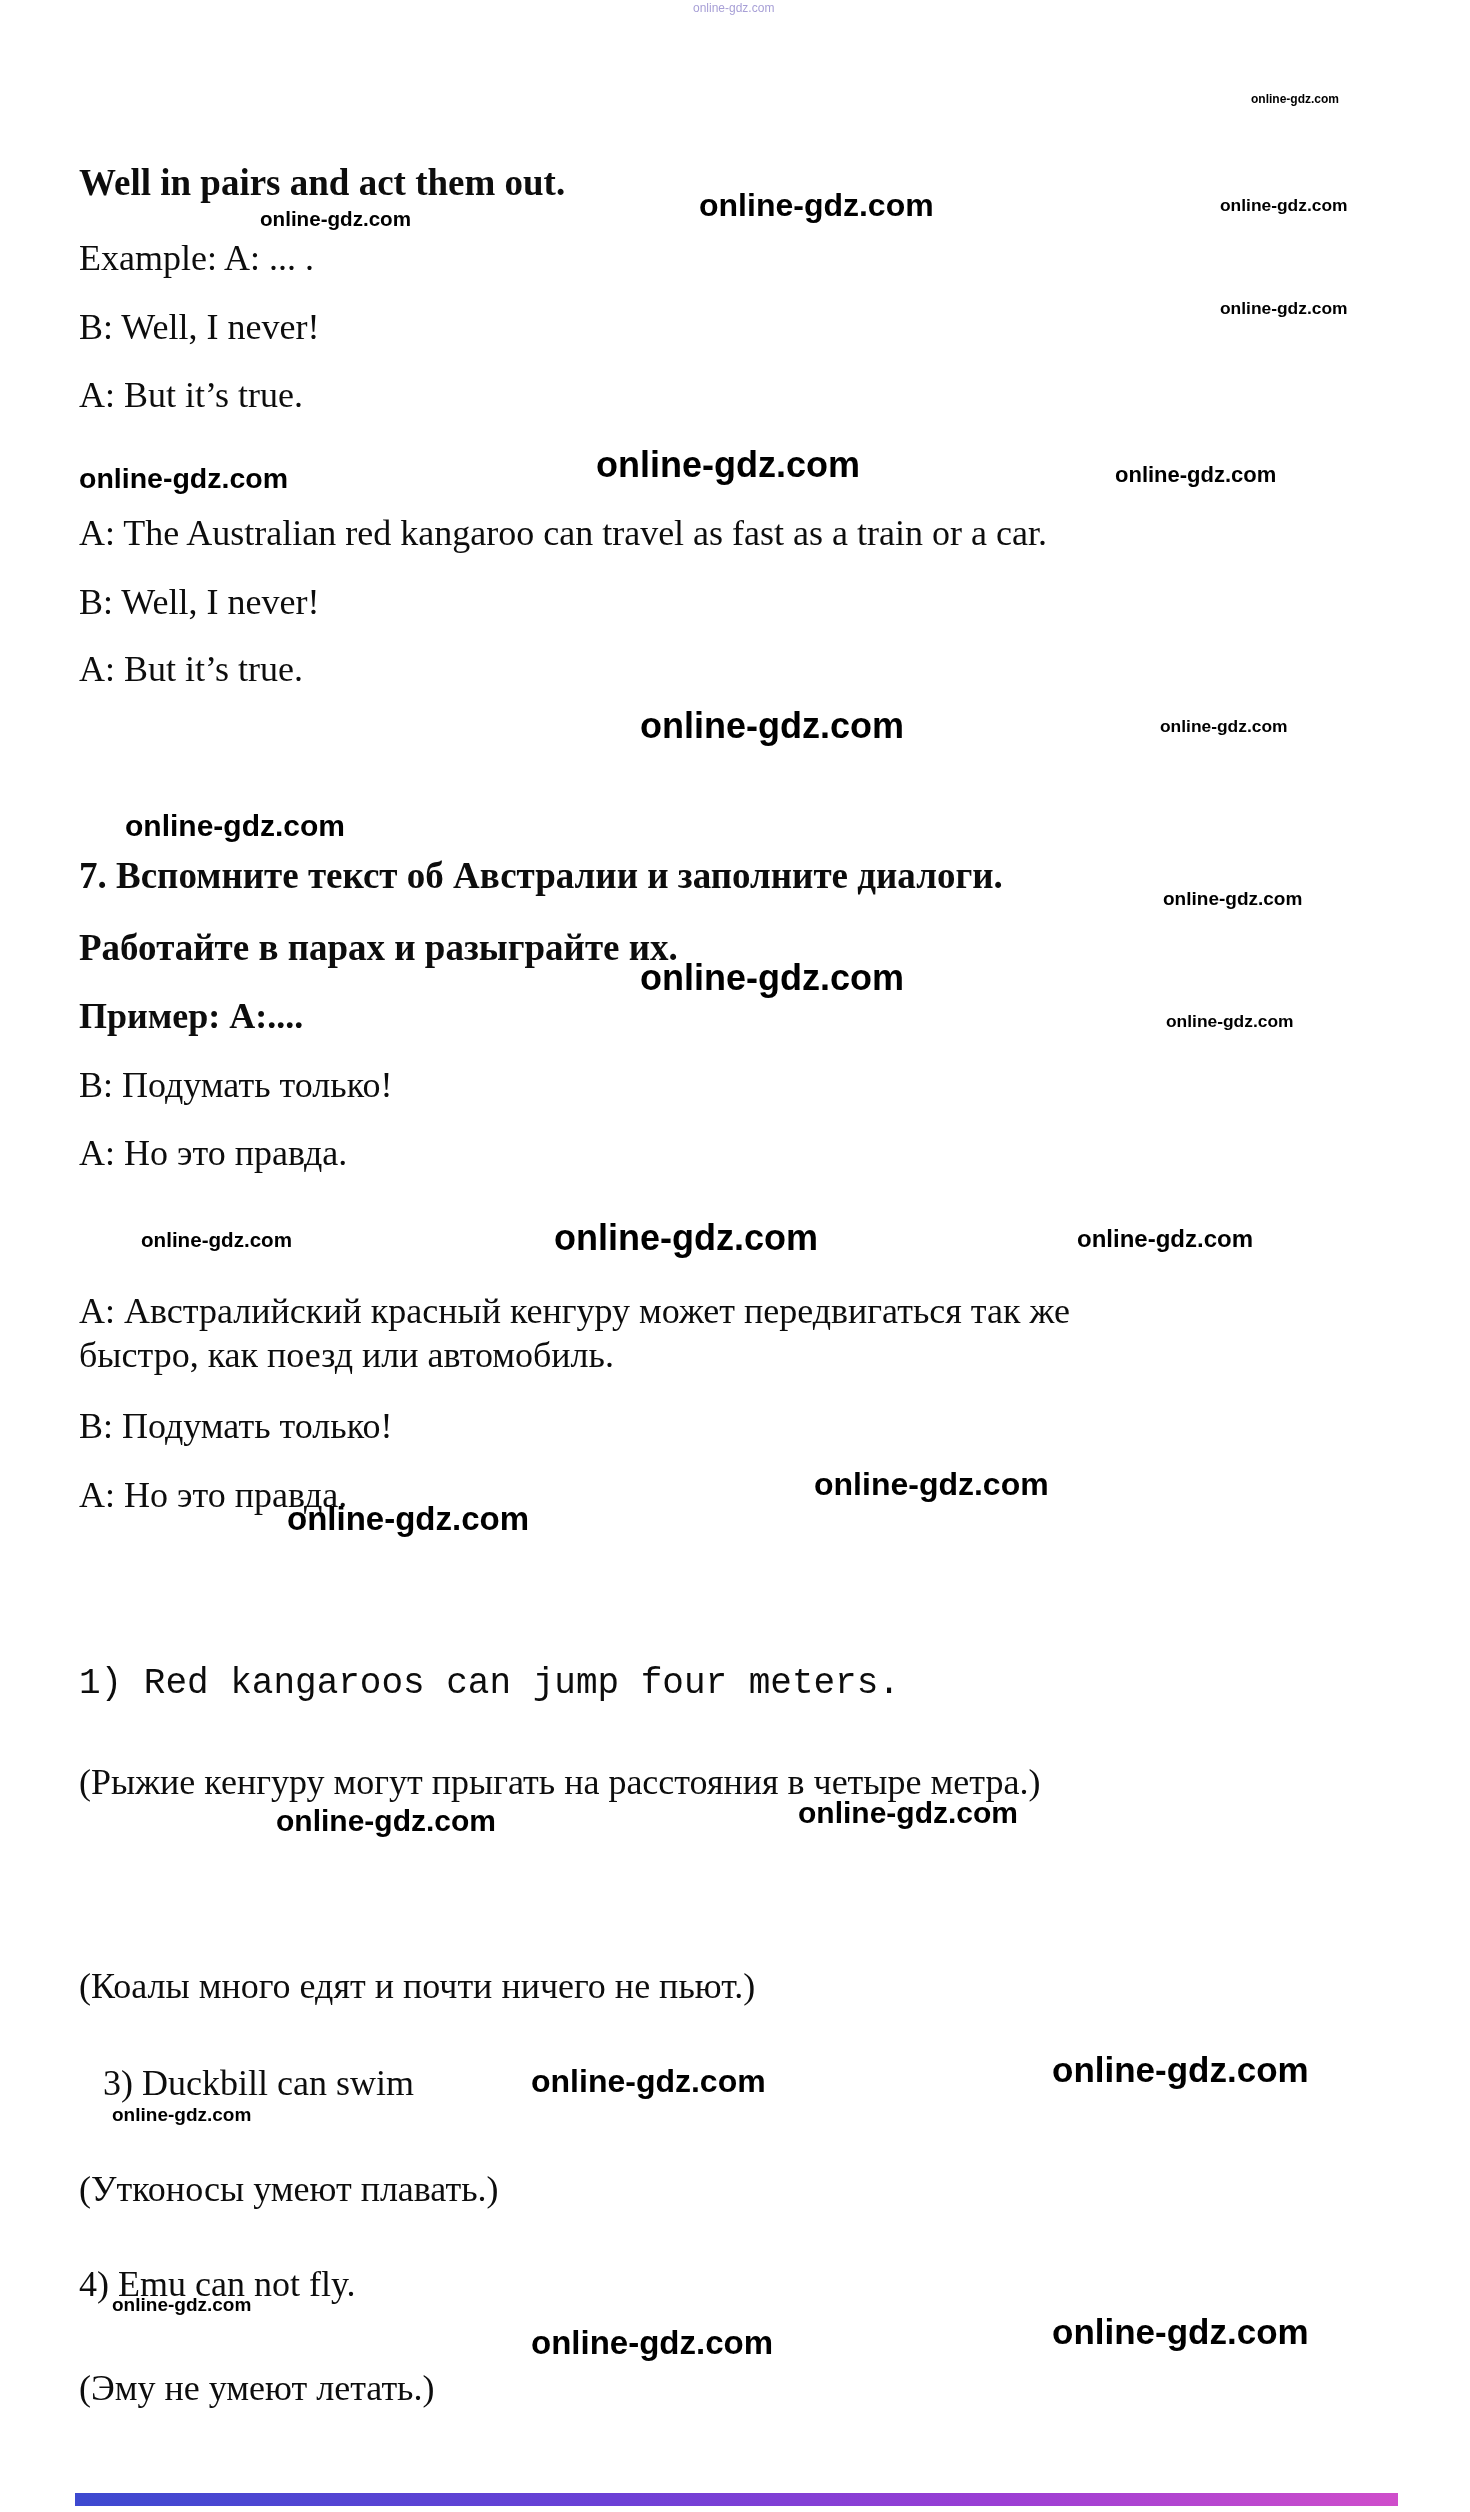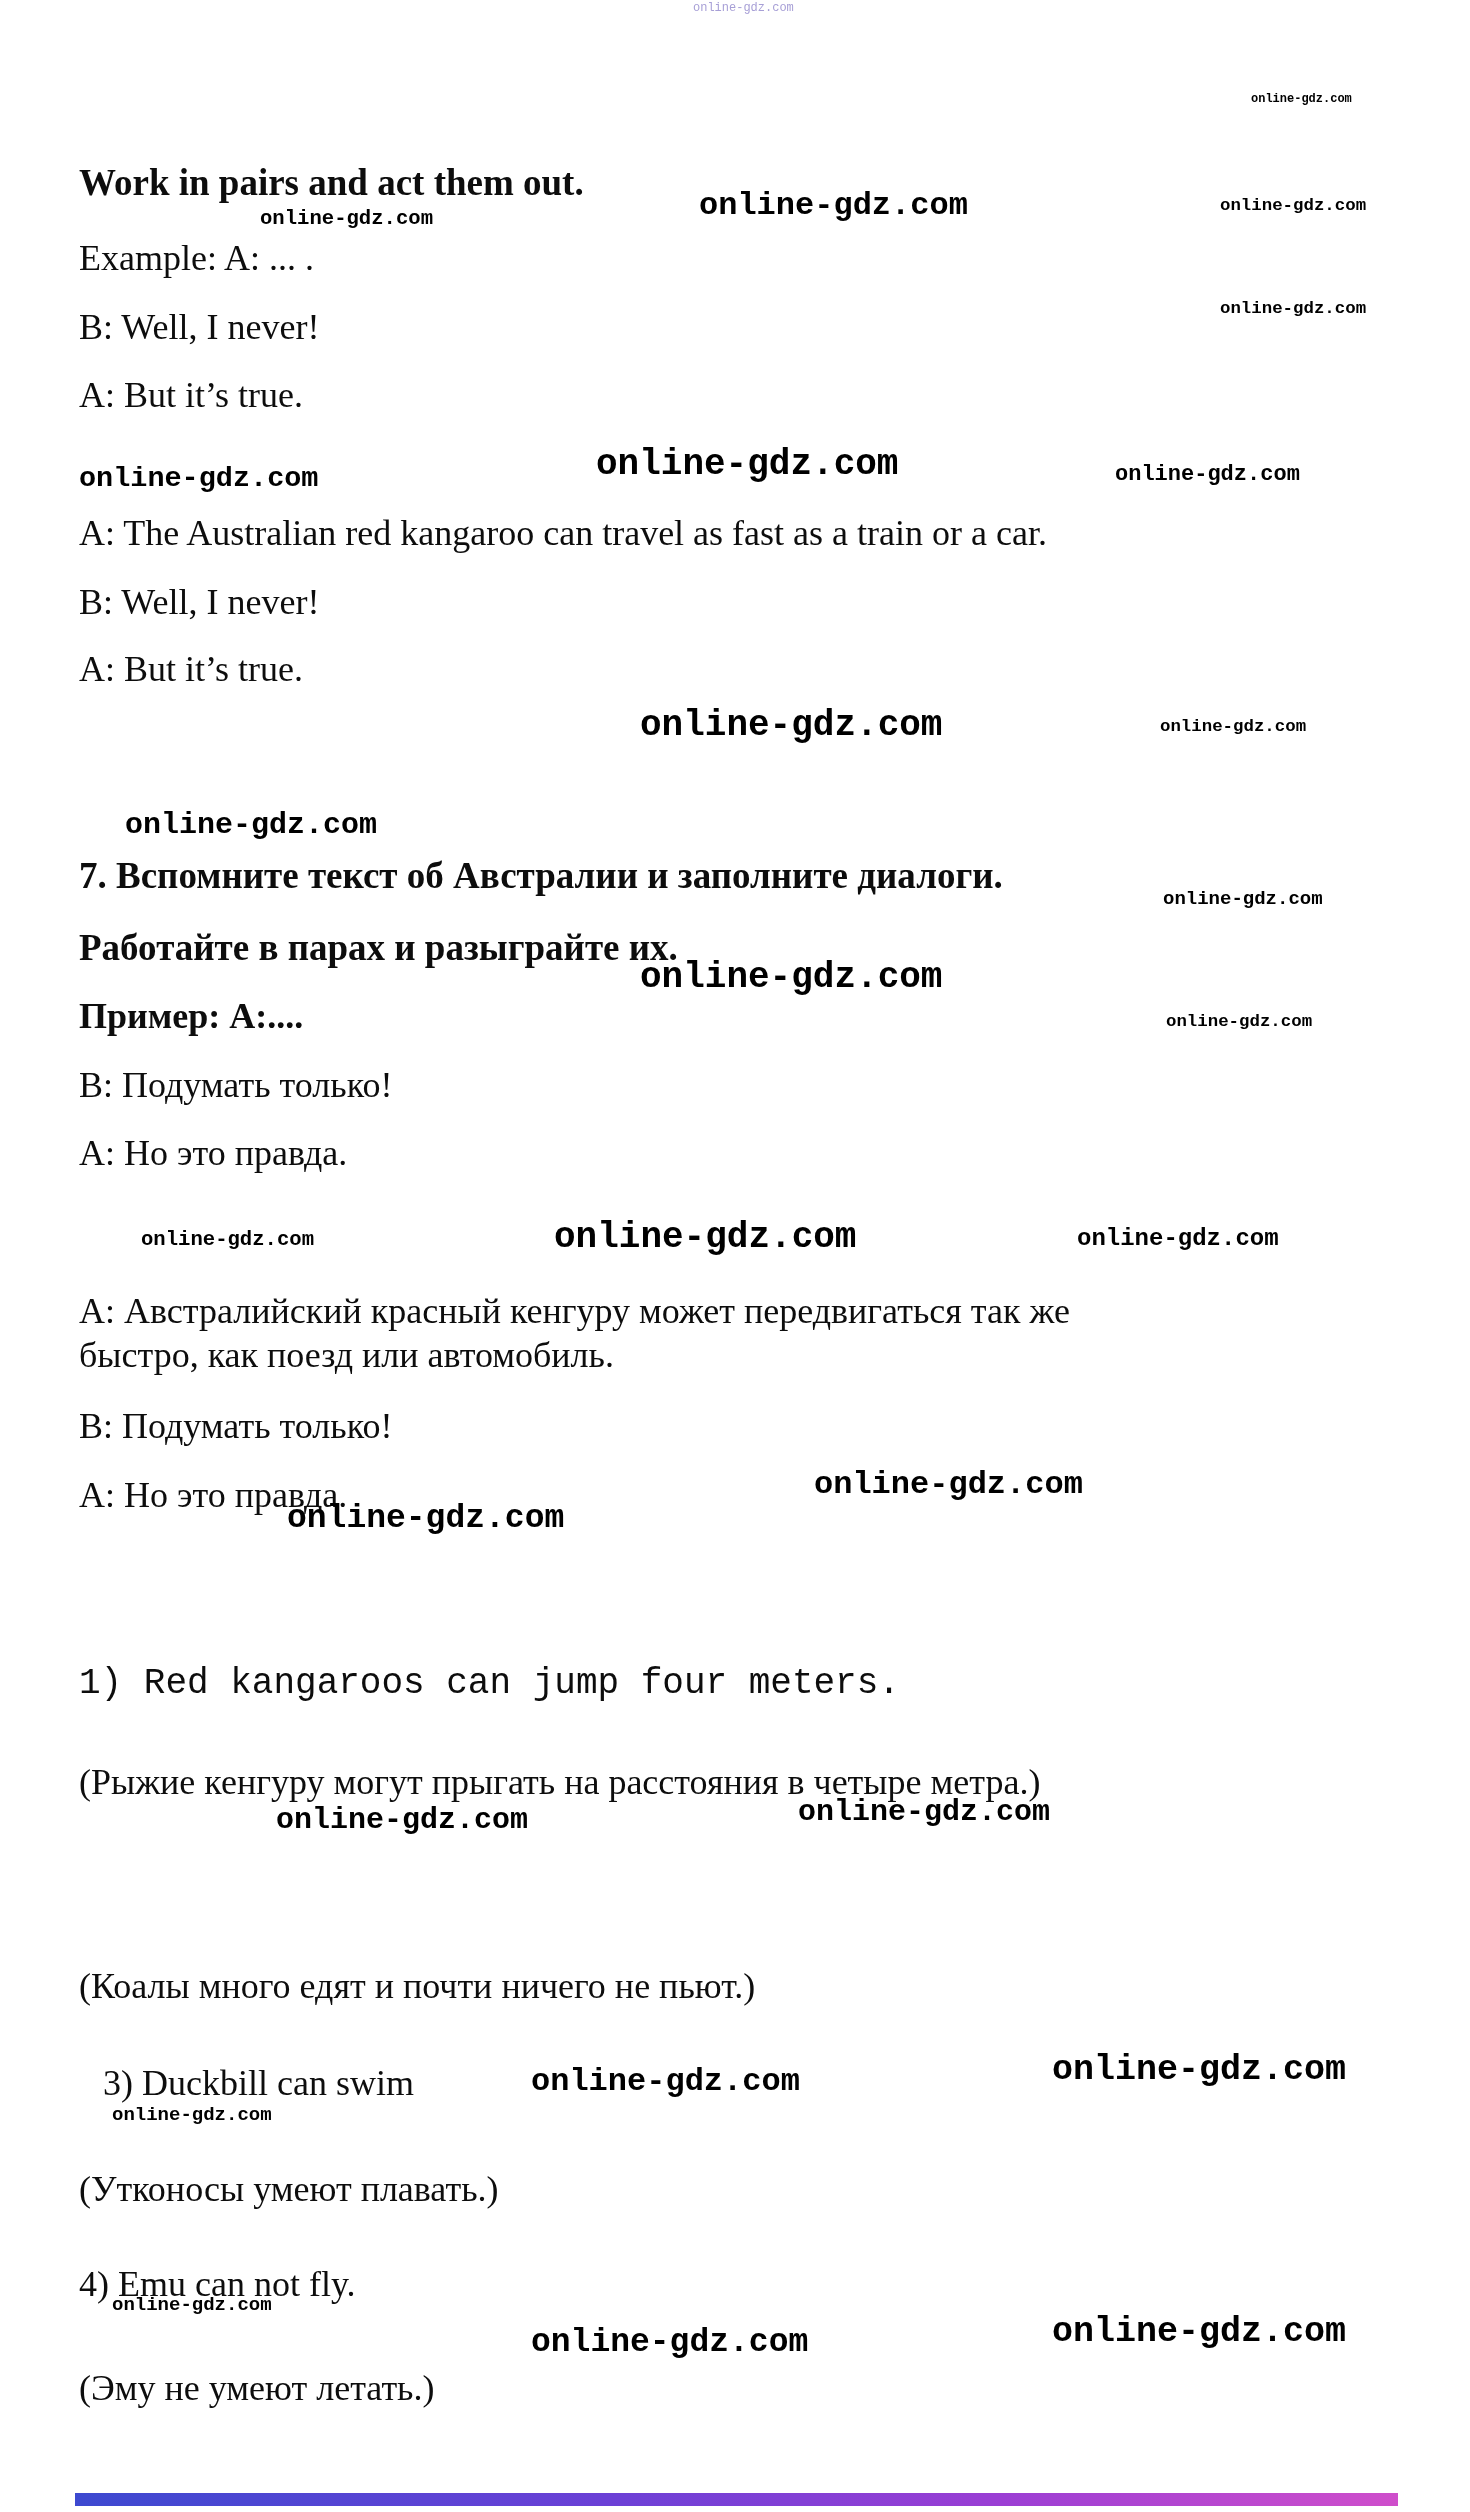--- a/index.html
+++ b/index.html
@@ -17,21 +17,21 @@
     position:absolute;
     left:79px;
     font-size:36px;
     color:#0d0d0d;
     white-space:nowrap;
     line-height:1.15;
   }
   .bold { font-weight:700; font-size:37px; }
   .wm {
     position:absolute;
-    font-family:Liberation Mono, monospace;
+    font-family:Liberation Sans, sans-serif;
     font-weight:700;
     color:#000000;
     white-space:nowrap;
     line-height:1.1;
   }
   .wm-top { font-weight:400; }
   .bar {
     position:absolute;
     left:75px;
     top:2493px;
@@ -42,21 +42,21 @@
 </style>
 </head>
 <body>
 
 <div class="page">
 
   <span class="wm wm-top" style="left:693px; top:1.6px; font-size:12px; color:#a79fd6;">online-gdz.com</span>
 
   <span class="wm" style="left:1251px; top:93px; font-size:12px;">online-gdz.com</span>
 
-  <div class="t bold" style="top:162px;">Work in pairs and act them out.</div>
+  <div class="t bold" style="top:162px;">Well in pairs and act them out.</div>
   <span class="wm" style="left:699px; top:188px; font-size:32px;">online-gdz.com</span>
   <span class="wm" style="left:260px; top:208px; font-size:20.6px;">online-gdz.com</span>
   <span class="wm" style="left:1220px; top:196px; font-size:17.4px;">online-gdz.com</span>
 
   <div class="t" style="top:238px;">Example: A: ... .</div>
   <span class="wm" style="left:1220px; top:299px; font-size:17.4px;">online-gdz.com</span>
 
   <div class="t" style="top:307px;">B: Well, I never!</div>
   <div class="t" style="top:375px;">A: But it’s true.</div>
 

